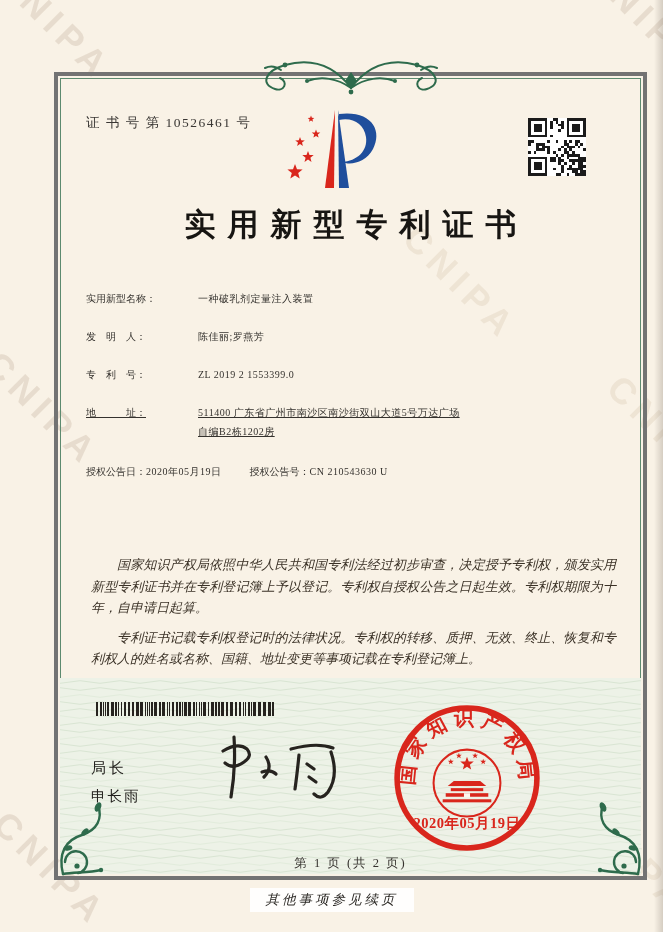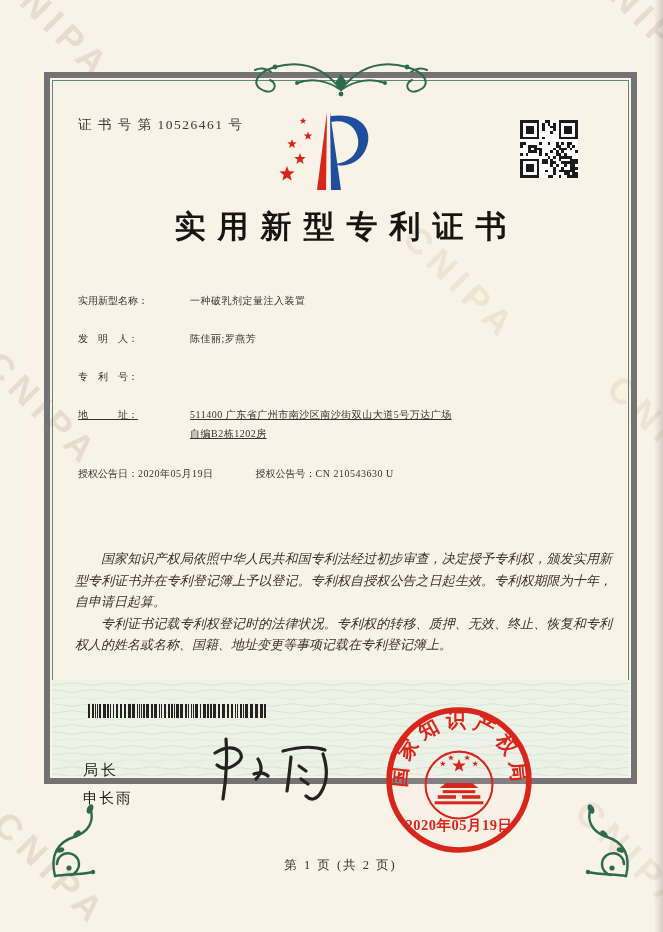--- a/index.html
+++ b/index.html
@@ -13,22 +13,22 @@
   
   .wm{
     position:absolute;font-family:"Liberation Sans","DejaVu Sans",sans-serif;
     font-weight:bold;font-size:36px;letter-spacing:7px;
     color:rgba(188,166,142,0.28);transform:rotate(45deg);
     pointer-events:none;white-space:nowrap;
   }
   .wm.light{color:rgba(200,178,150,0.22);}
   
   .cert{
-    position:absolute;left:44px;top:72px;width:593px;height:712px;
-    box-sizing:border-box;border:6px solid #737373;
+    position:absolute;left:54px;top:72px;width:593px;height:808px;
+    box-sizing:border-box;border:4px solid #737373;
   }
   .cert-inner{position:absolute;inset:2px;border:1px solid #5c8a6f;pointer-events:none;}
   
   .ornament-top{position:absolute;left:50%;top:-28px;transform:translateX(-50%);z-index:4;}
   
   .cert-no{
     position:absolute;left:28px;top:38px;font-size:13.5px;letter-spacing:1.5px;color:#3a3734;
   }
   .logo{position:absolute;left:215px;top:28px;width:130px;height:90px;}
   .qr{position:absolute;left:470px;top:42px;width:58px;height:58px;}
@@ -37,28 +37,28 @@
     font-size:31px;font-weight:700;letter-spacing:12px;text-indent:12px;color:#171512;
   }
   
   .fields{position:absolute;left:28px;right:18px;top:213px;font-size:10px;color:#35322e;}
   .frow{display:flex;line-height:19px;margin-bottom:19px;}
   .flabel{flex:0 0 112px;white-space:nowrap;}
   .fvalue{flex:1;letter-spacing:0.5px;}
   .frow.addr{margin-bottom:21px;text-decoration:underline;}
   .grant-row{display:flex;line-height:19px;}
   .grant-row .pair{display:flex;}
-  .grant-row .pair.second{margin-left:42px;}
+  .grant-row .pair.second{margin-left:28px;}
   
   .paras{
     position:absolute;left:25px;right:19px;top:470px;
     font-size:13px;line-height:21.5px;color:#3a3126;
     font-style:italic;text-align:justify;
   }
-  .paras p{margin:0;text-indent:2em;}
+  .paras p{margin:8px;text-indent:2em;}
   
   .waves{position:absolute;left:2px;right:2px;top:602px;bottom:2px;overflow:hidden;z-index:1;background:#edf2e7;}
   .waves svg{display:block;}
   
   .barcode{position:absolute;left:38px;top:626px;width:182px;height:14px;z-index:3;}
   .officer{position:absolute;left:33px;top:683px;font-size:15px;letter-spacing:3px;color:#23211e;z-index:3;}
   .officer-name{position:absolute;left:33px;top:711px;font-size:14.5px;letter-spacing:2px;color:#23211e;z-index:3;text-align:center;}
   .autograph{position:absolute;left:145px;top:655px;z-index:3;}
   .seal{position:absolute;left:333px;top:626px;width:152px;height:152px;z-index:3;}
   .seal-date{
@@ -265,20 +265,21 @@
       <div class="frow">
         <span class="flabel">实用新型名称：</span>
         <span class="fvalue">一种破乳剂定量注入装置</span>
       </div>
       <div class="frow">
         <span class="flabel">发　明　人：</span>
         <span class="fvalue">陈佳丽;罗燕芳</span>
       </div>
       <div class="frow">
         <span class="flabel">专　利　号：</span>
+        <span class="fvalue">ZL 2019 2 1553399.0</span>
       </div>
       <div class="frow addr">
         <span class="flabel">地　　　址：</span>
         <span class="fvalue">
           <span>511400 广东省广州市南沙区南沙街双山大道5号万达广场</span><br>
           <span>自编B2栋1202房</span>
         </span>
       </div>
       <div class="grant-row">
         <span class="pair">
@@ -458,15 +459,16 @@
           <ellipse cx="13" cy="48" rx="2.6" ry="4.4" transform="rotate(80 13 48)"></ellipse>
           <circle cx="22" cy="66" r="2.6"></circle>
           <circle cx="46" cy="70" r="2.2"></circle>
         </g>
       </svg>
     </div>
 
     <div class="page-ind">第 1 页 (共 2 页)</div>
   </div>
 
+  <div class="footer-note">其他事项参见续页</div>
 
   <div class="edge-shade"></div>
 </div>
 
 </body></html>

